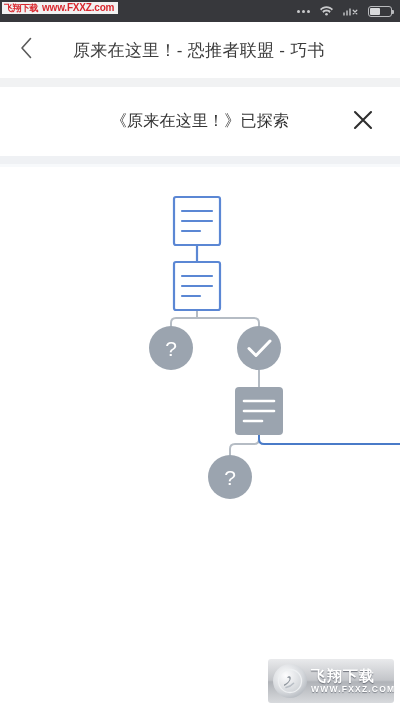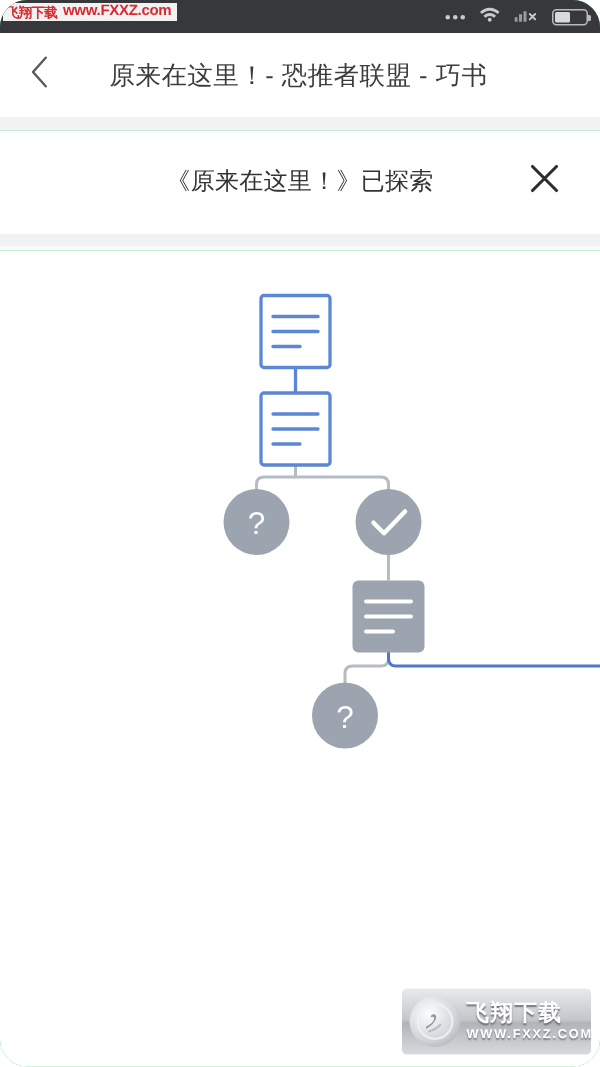--- a/index.html
+++ b/index.html
@@ -9,23 +9,22 @@
     height: 711px;
     overflow: hidden;
     font-family: "Liberation Sans", "DejaVu Sans", sans-serif;
     background: #ffffff;
   }
 
   .phone {
     position: relative;
     width: 400px;
     height: 711px;
-    background: #22c55e;
+    background: #fdba74;
     overflow: hidden;
-    border-radius: 18px;
   }
 
   
   .status-bar {
     position: absolute;
     top: 0; left: 0;
     width: 400px;
     height: 22px;
     background: #37383c;
     display: flex;

